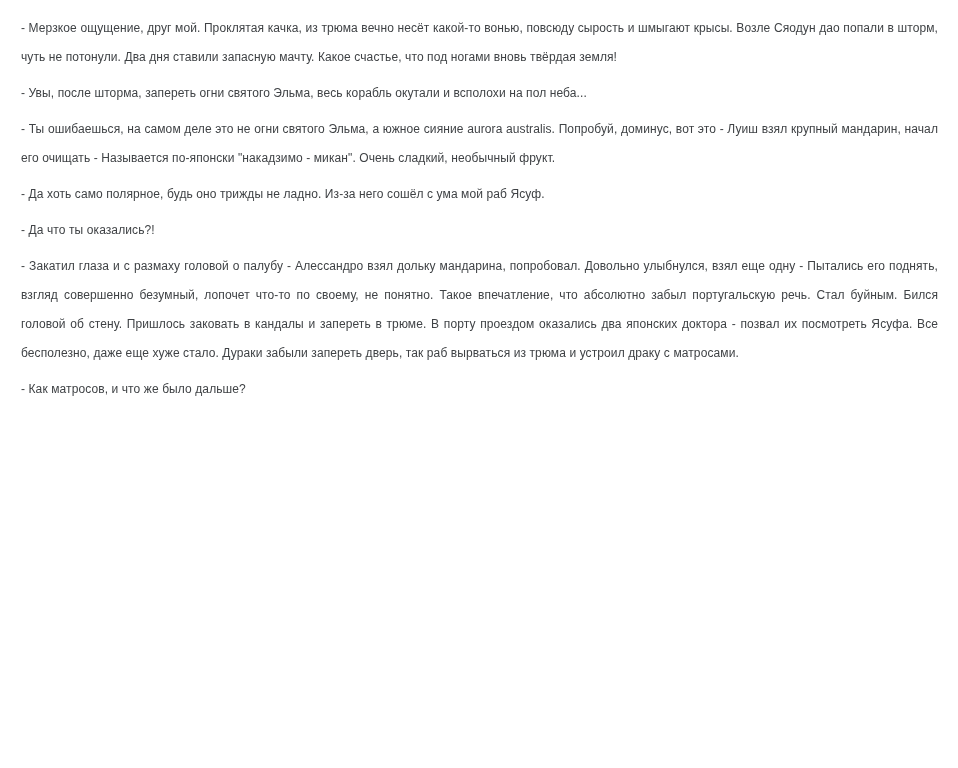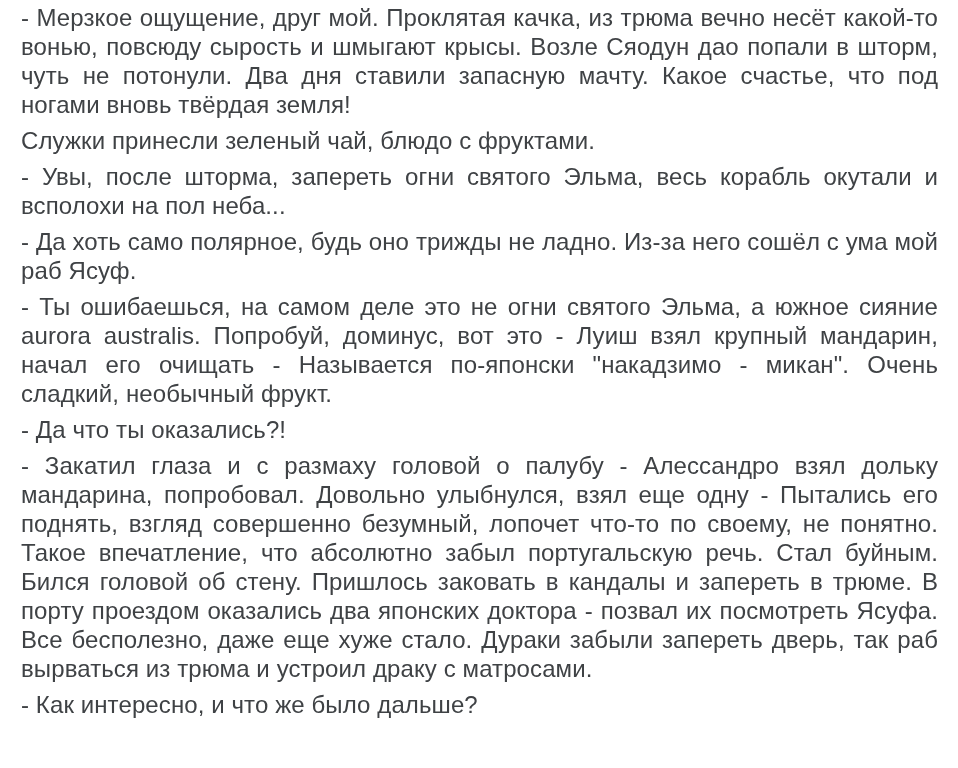--- a/index.html
+++ b/index.html
@@ -10,38 +10,37 @@
   body {
     width: 958px;
     height: 768px;
     overflow: hidden;
     box-sizing: border-box;
     font-family: "Liberation Sans", "DejaVu Sans", sans-serif;
   }
   .doc {
     box-sizing: border-box;
     width: 958px;
-    padding: 3px 20px 0 21px;
+    padding: 14px 20px 0 21px;
     color: #3f4245;
-    font-size: 24px;
+    font-size: 12px;
     line-height: 29px;
     font-weight: 400;
   }
   .doc p {
     margin: 0 0 7px 0;
     text-align: justify;
     text-justify: inter-word;
     letter-spacing: 0.1px;
   }
 </style>
 </head>
 <body>
 
 <div class="doc">
   <p>- Мерзкое ощущение, друг мой. Проклятая качка, из трюма вечно несёт какой-то вонью, повсюду сырость и шмыгают крысы. Возле Сяодун дао попали в шторм, чуть не потонули. Два дня ставили запасную мачту. Какое счастье, что под ногами вновь твёрдая земля!</p>
-  <p>Служки принесли зеленый чай, блюдо с фруктами.</p>
   <p>- Увы, после шторма, запереть огни святого Эльма, весь корабль окутали и всполохи на пол неба...</p>
+  <p>- Ты ошибаешься, на самом деле это не огни святого Эльма, а южное сияние aurora australis. Попробуй, доминус, вот это - Луиш взял крупный мандарин, начал его очищать - Называется по-японски "накадзимо - микан". Очень сладкий, необычный фрукт.</p>
   <p>- Да хоть само полярное, будь оно трижды не ладно. Из-за него сошёл с ума мой раб Ясуф.</p>
-  <p>- Ты ошибаешься, на самом деле это не огни святого Эльма, а южное сияние aurora australis. Попробуй, доминус, вот это - Луиш взял крупный мандарин, начал его очищать - Называется по-японски "накадзимо - микан". Очень сладкий, необычный фрукт.</p>
   <p>- Да что ты оказались?!</p>
   <p>- Закатил глаза и с размаху головой о палубу - Алессандро взял дольку мандарина, попробовал. Довольно улыбнулся, взял еще одну - Пытались его поднять, взгляд совершенно безумный, лопочет что-то по своему, не понятно. Такое впечатление, что абсолютно забыл португальскую речь. Стал буйным. Бился головой об стену. Пришлось заковать в кандалы и запереть в трюме. В порту проездом оказались два японских доктора - позвал их посмотреть Ясуфа. Все бесполезно, даже еще хуже стало. Дураки забыли запереть дверь, так раб вырваться из трюма и устроил драку с матросами.</p>
-  <p>- Как интересно, и что же было дальше?</p>
+  <p>- Как матросов, и что же было дальше?</p>
 </div>
 
 </body></html>

